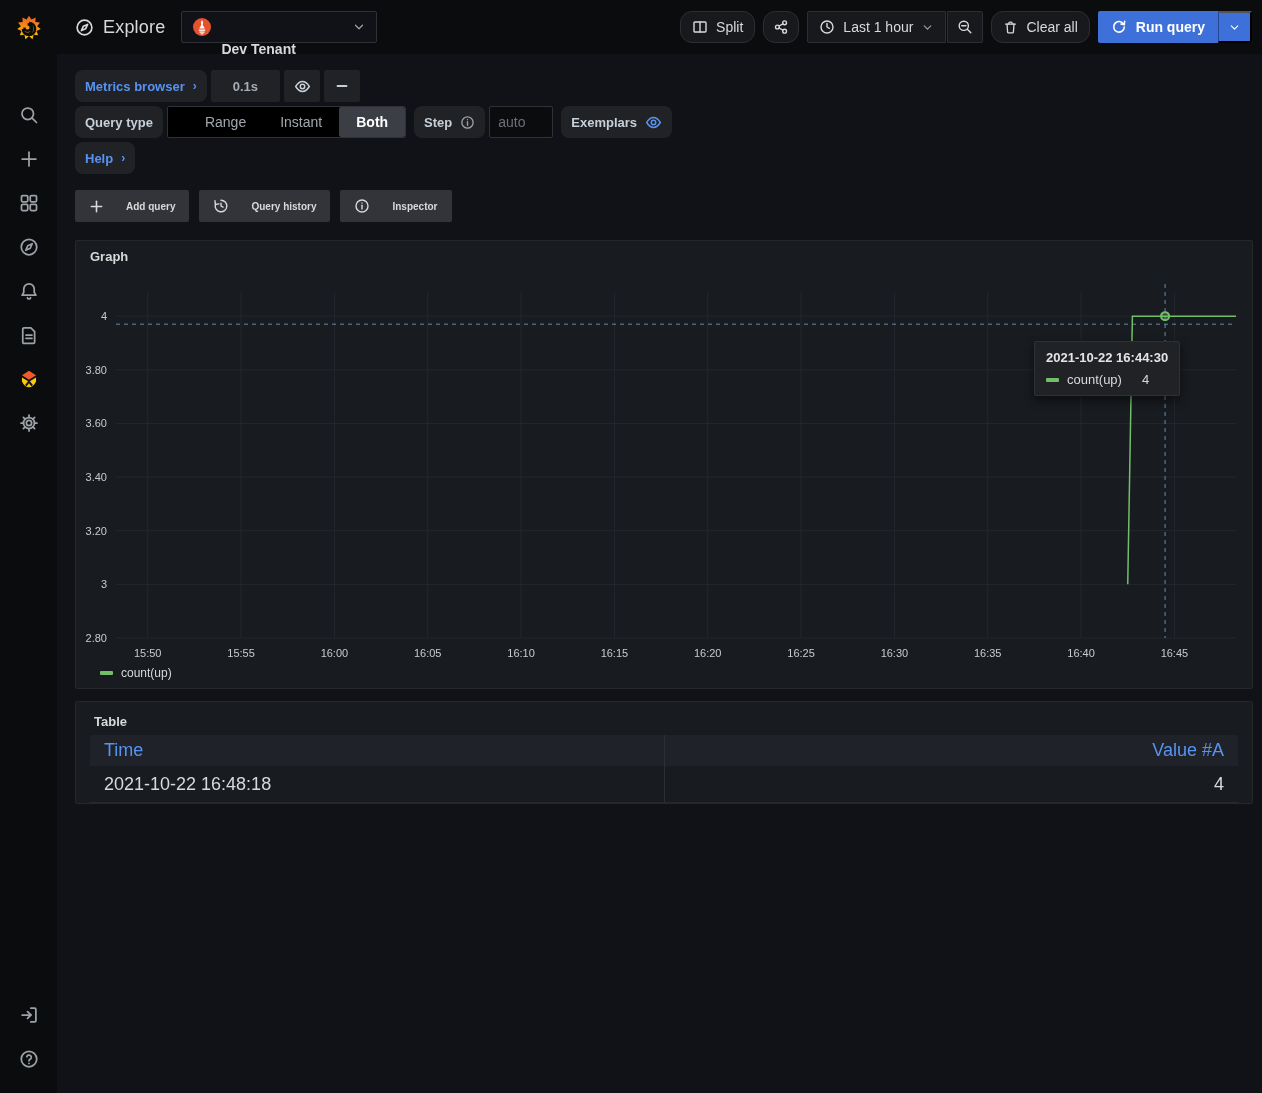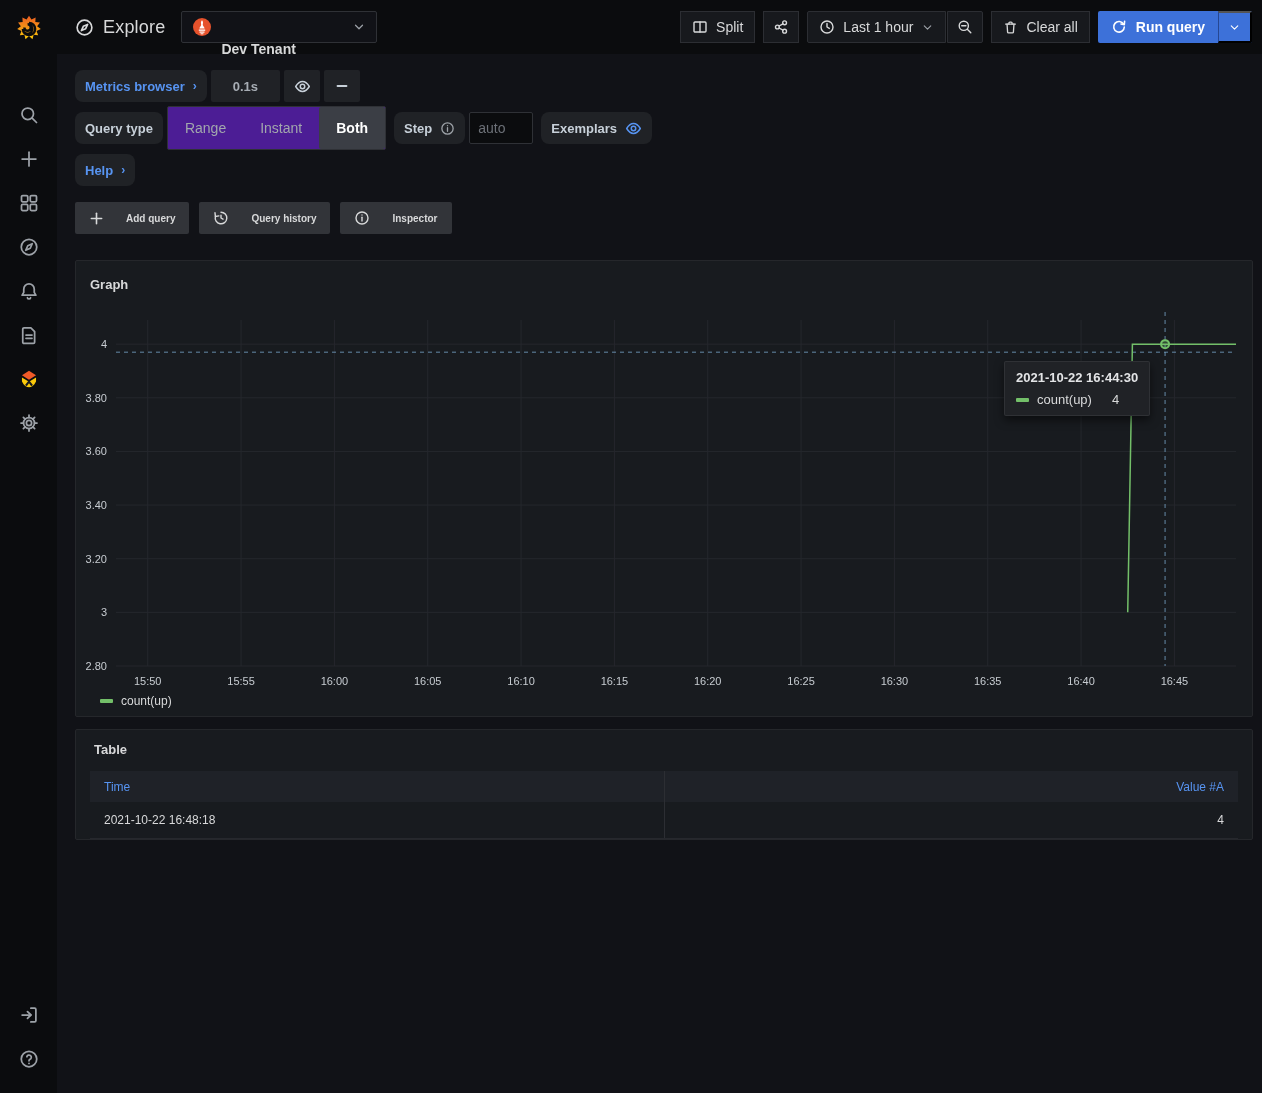--- a/index.html
+++ b/index.html
@@ -21,21 +21,21 @@
   .side-top { margin-top:36px; display:flex; flex-direction:column; }
   .side-bottom { margin-top:auto; margin-bottom:12px; display:flex; flex-direction:column; }
 
   
   .topbar { position:absolute; left:57px; top:0; right:0; height:54px; background:#0b0c0e; display:flex; align-items:center; padding:0 10px 0 18px; z-index:2; }
   .explore-head { display:flex; align-items:center; gap:9px; color:#d8d9da; }
   .explore-title { font-size:18px; font-weight:500; letter-spacing:.2px; }
   .ds-picker { margin-left:16px; height:32px; min-width:196px; display:flex; align-items:center; gap:9px; padding:0 10px; border:1px solid #2f3136; border-radius:2px; background:#111217; cursor:pointer; }
   .ds-name { font-size:14px; font-weight:600; flex:1;margin-top:44px; }
   .topbar-right { margin-left:auto; display:flex; align-items:center; gap:8px; }
-  .tb-btn { display:flex; align-items:center; gap:8px; height:32px; padding:0 11px; background:#17191d; border:1px solid #2c2e33; border-radius:0; color:#d8d9da; font-size:14px; font-weight:500; cursor:pointer; }
+  .tb-btn { display:flex; align-items:center; gap:8px; height:32px; padding:0 11px; background:#17191d; border:1px solid #2c2e33; border-radius:12px; color:#d8d9da; font-size:14px; font-weight:500; cursor:pointer; }
   .tb-icon-btn { padding:0 9px; }
   .tb-group { display:flex; gap:1px; }
   .tb-group .tb-btn { border-radius:0; }
   .tb-group .tb-btn:first-child { border-radius:2px 0 0 2px; }
   .tb-group .tb-btn:last-child { border-radius:0 2px 2px 0; }
   .run-btn { display:flex; height:32px; border-radius:2px; overflow:hidden; cursor:pointer; }
   .run-main { display:flex; align-items:center; gap:9px; padding:0 13px; background:#3d71d9; color:#fff; font-size:14px; font-weight:600; }
   .run-caret { display:flex; align-items:center; padding:0 9px; background:#3d71d9; border-left:1px solid rgba(10,20,60,.45); color:#fff; }
 
   
@@ -43,44 +43,44 @@
 
   
   .q-row { display:flex; align-items:center; gap:4px; margin-bottom:4px; }
   .chip { height:32px; display:flex; align-items:center; gap:8px; padding:0 10px; background:#202226; border-radius:8px; font-size:13px; font-weight:600; color:#c7d0d9; white-space:nowrap; }
   .chip.link { color:#5794f2; cursor:pointer; }
   .chev { font-size:12px; color:#5794f2; font-weight:700; }
   .code-input { flex:1; height:32px; margin-left:4px; display:flex; align-items:center; padding:0 11px; background:#0b0c0e; border:1px solid #2f3136; border-radius:2px; font-family:"Liberation Mono","DejaVu Sans Mono",monospace; font-size:14px; cursor:text; }
   .tok-fn { color:#4f8fe0; } .tok-paren { color:#d77b3c; } .tok-arg { color:#e8e8e8; }
   .dur-chip { height:32px; display:flex; align-items:center; padding:0 22px; background:#202226; border-radius:2px; font-size:13px; font-weight:600; color:#a7adb4; }
   .sq-btn { width:36px; height:32px; display:flex; align-items:center; justify-content:center; background:#202226; border:none; border-radius:2px; color:#c7d0d9; cursor:pointer; }
-  .seg { display:flex; align-items:stretch; height:44px; border:1px solid #2f3136; border-radius:2px; background:#4c1d95; margin-right:4px; }
+  .seg { display:flex; align-items:stretch; height:32px; border:1px solid #2f3136; border-radius:2px; background:#000000; margin-right:4px;padding-left:20px; }
   .seg .opt { display:flex; align-items:center; padding:0 17px; font-size:14px; color:#a2a7ad; cursor:pointer; border-radius:2px; }
   .seg .opt.sel { background:#3b3e45; color:#fff; font-weight:600; }
   .step-input { width:64px; height:32px; background:#0b0c0e; border:1px solid #2f3136; border-radius:2px; color:#d8d9da; font-size:14px; padding:0 8px; font-family:"Liberation Sans",sans-serif; }
   .step-input::placeholder { color:#6c7077; }
   .eye-on { color:#5794f2; cursor:pointer; }
   .actions-row { display:flex; gap:10px; margin-top:16px; }
   .act-btn { height:32px; display:flex; align-items:center; gap:22px; padding:0 14px; background:#323439; border:none; border-radius:2px; color:#d8d9da; font-size:10px; font-weight:600; cursor:pointer; }
 
   
   .panel { background:#181b1f; border:1px solid #25272b; border-radius:2px; position:relative; }
-  .graph-panel { margin-top:26px; padding:12px 10px 2px; }
+  .graph-panel { margin-top:18px; padding:4px 10px 2px; }
   .panel-title { font-size:13px; font-weight:600; color:#d8d9da; padding:4px 4px 6px; }
   .legend { display:flex; align-items:center; gap:8px; padding:0 0 6px 14px; font-size:12px; color:#d8d9da; }
   .swatch { width:13px; height:4px; border-radius:1px; background:#73bf69; }
 
-  .gtooltip { position:absolute; left:928px; top:100px; background:#202226; border:1px solid rgba(255,255,255,.07); border-radius:2px; padding:8px 11px; box-shadow:0 4px 10px rgba(0,0,0,.55); font-size:13px; z-index:5; white-space:nowrap; }
+  .gtooltip { position:absolute; left:958px; top:100px; background:#202226; border:1px solid rgba(255,255,255,.07); border-radius:2px; padding:8px 11px; box-shadow:0 4px 10px rgba(0,0,0,.55); font-size:13px; z-index:5; white-space:nowrap; }
   .gtooltip-title { font-weight:700; margin-bottom:7px; color:#e3e4e6; }
   .gtooltip-row { display:flex; align-items:center; gap:8px; }
   .gtooltip-val { margin-left:12px; }
 
   
   .table-panel { margin-top:12px; padding:8px 14px 0; }
-  .tbl { margin-top:8px; font-size:12px;text-align:right; }
+  .tbl { margin-top:0; font-size:18px;text-align:right; }
   .tbl-header { display:flex; height:31px; background:#1f2228; }
   .tbl-row { display:flex; height:37px; border-bottom:1px solid #26282d; }
   .cell { flex:1; display:flex; align-items:center; padding:0 14px; }
   .cell.right { justify-content:flex-end; }
   .cell.c2 { border-left:1px solid #2c2e33; }
   .tbl-header .cell { color:#5794f2; font-weight:500; cursor:pointer; }
 </style>
 </head>
 <body>
 

